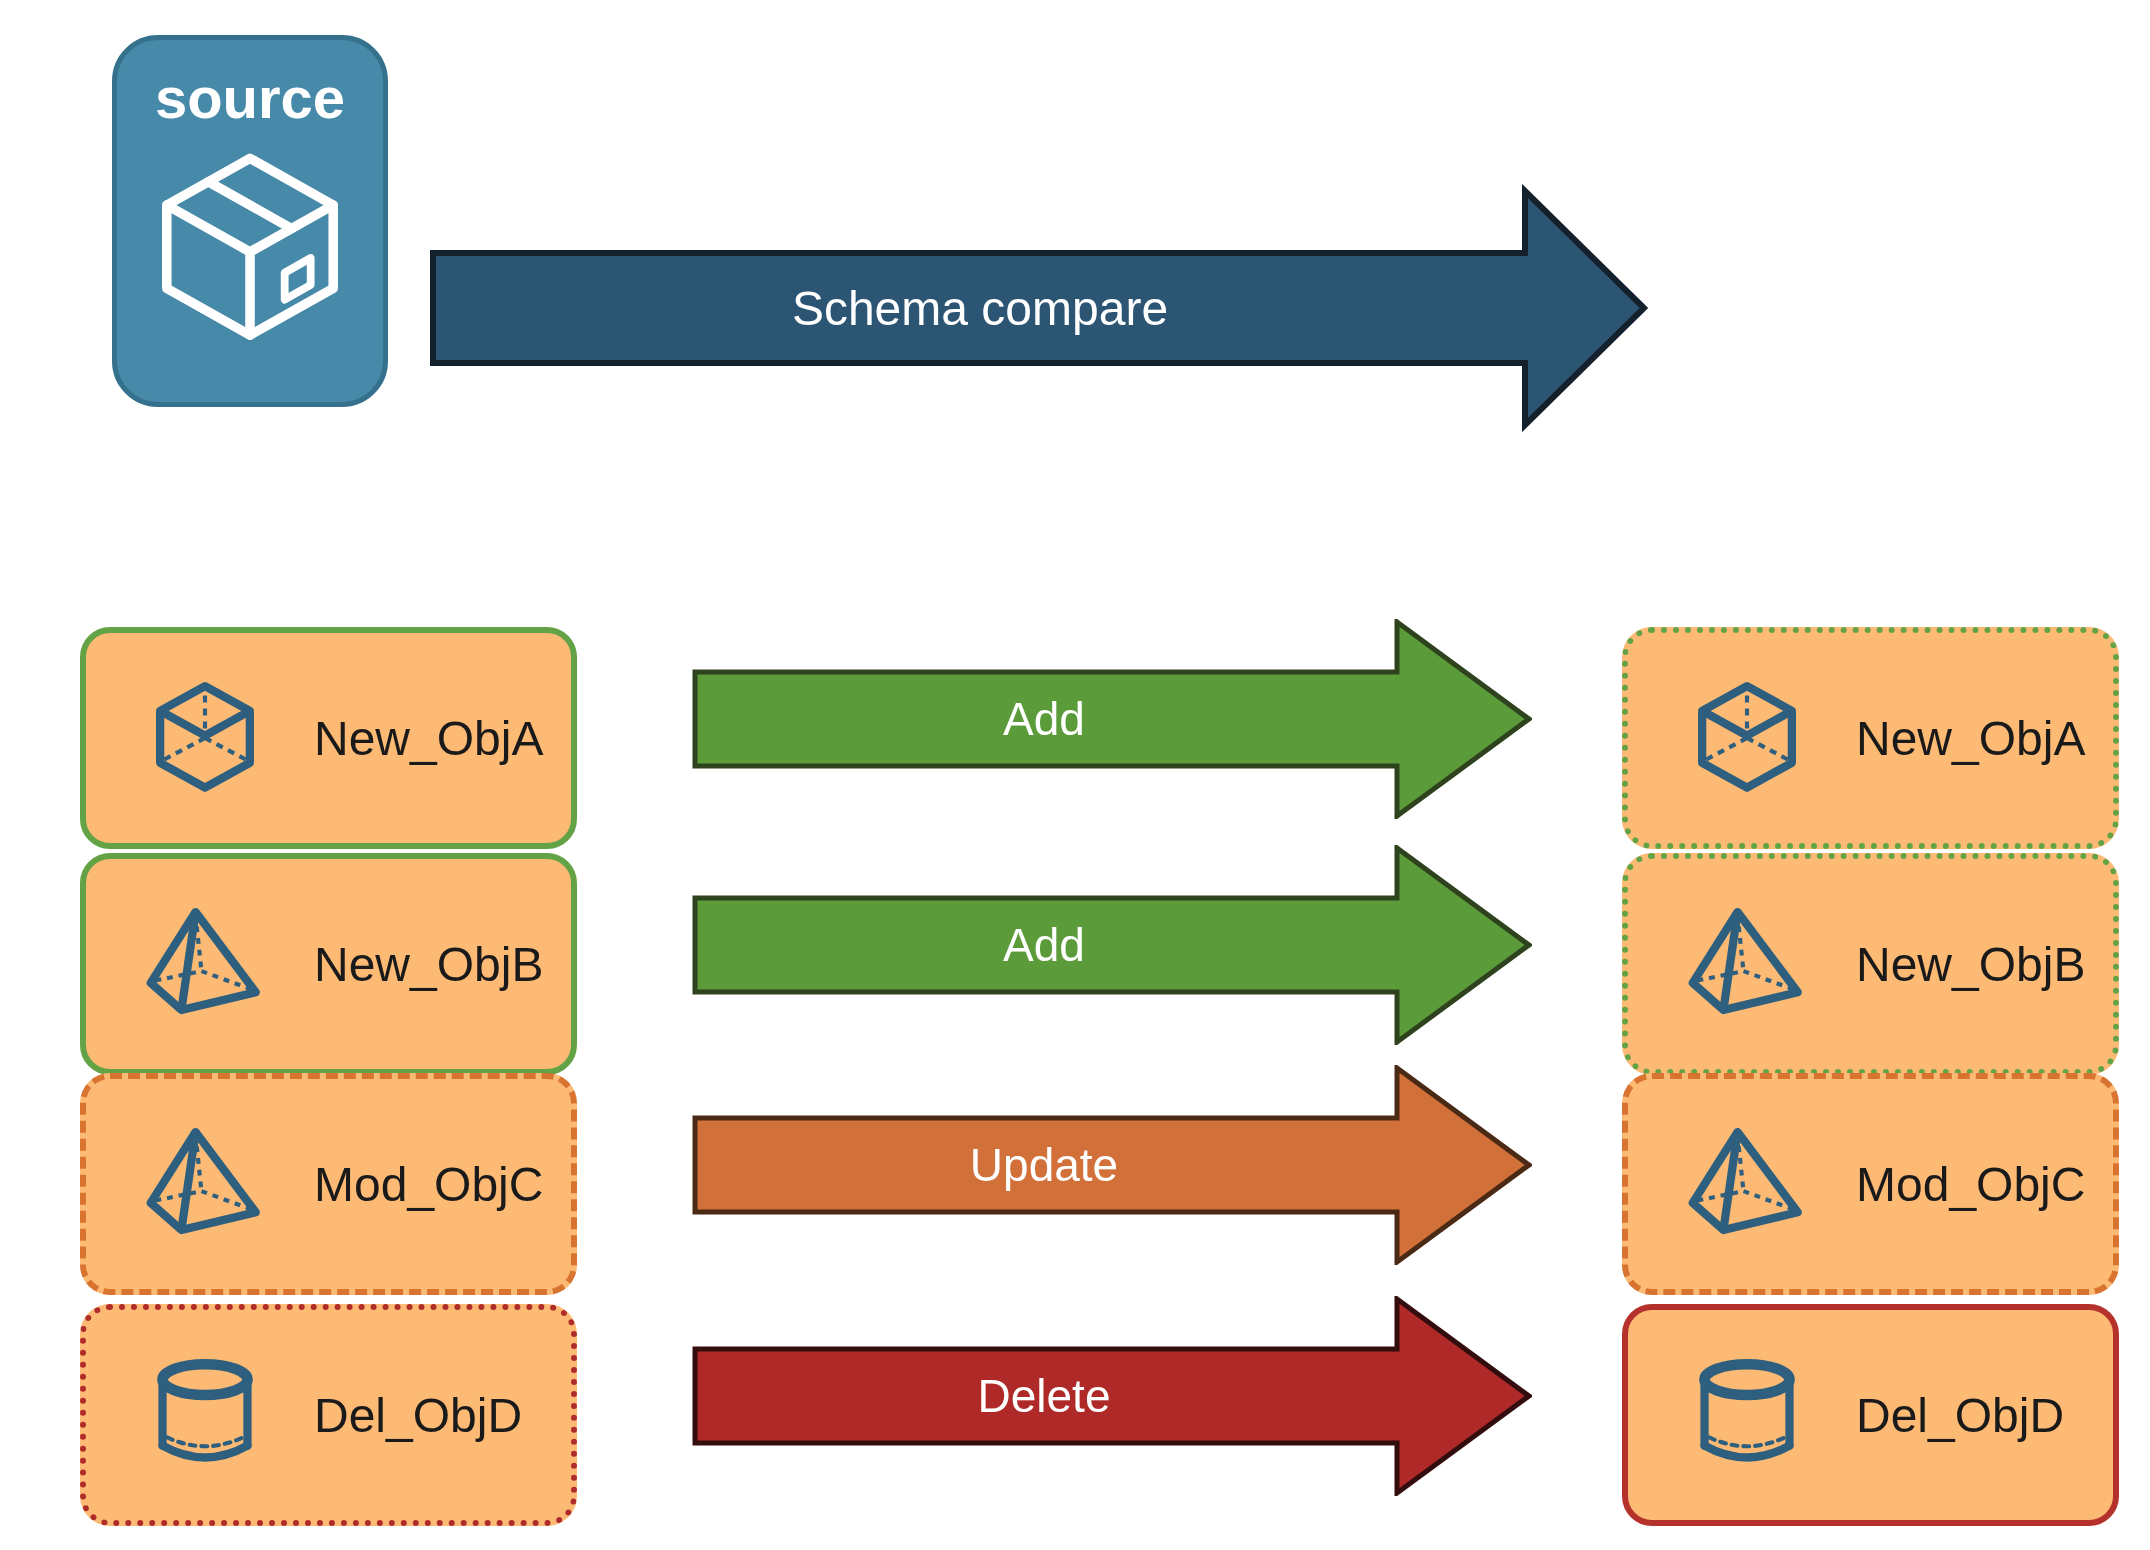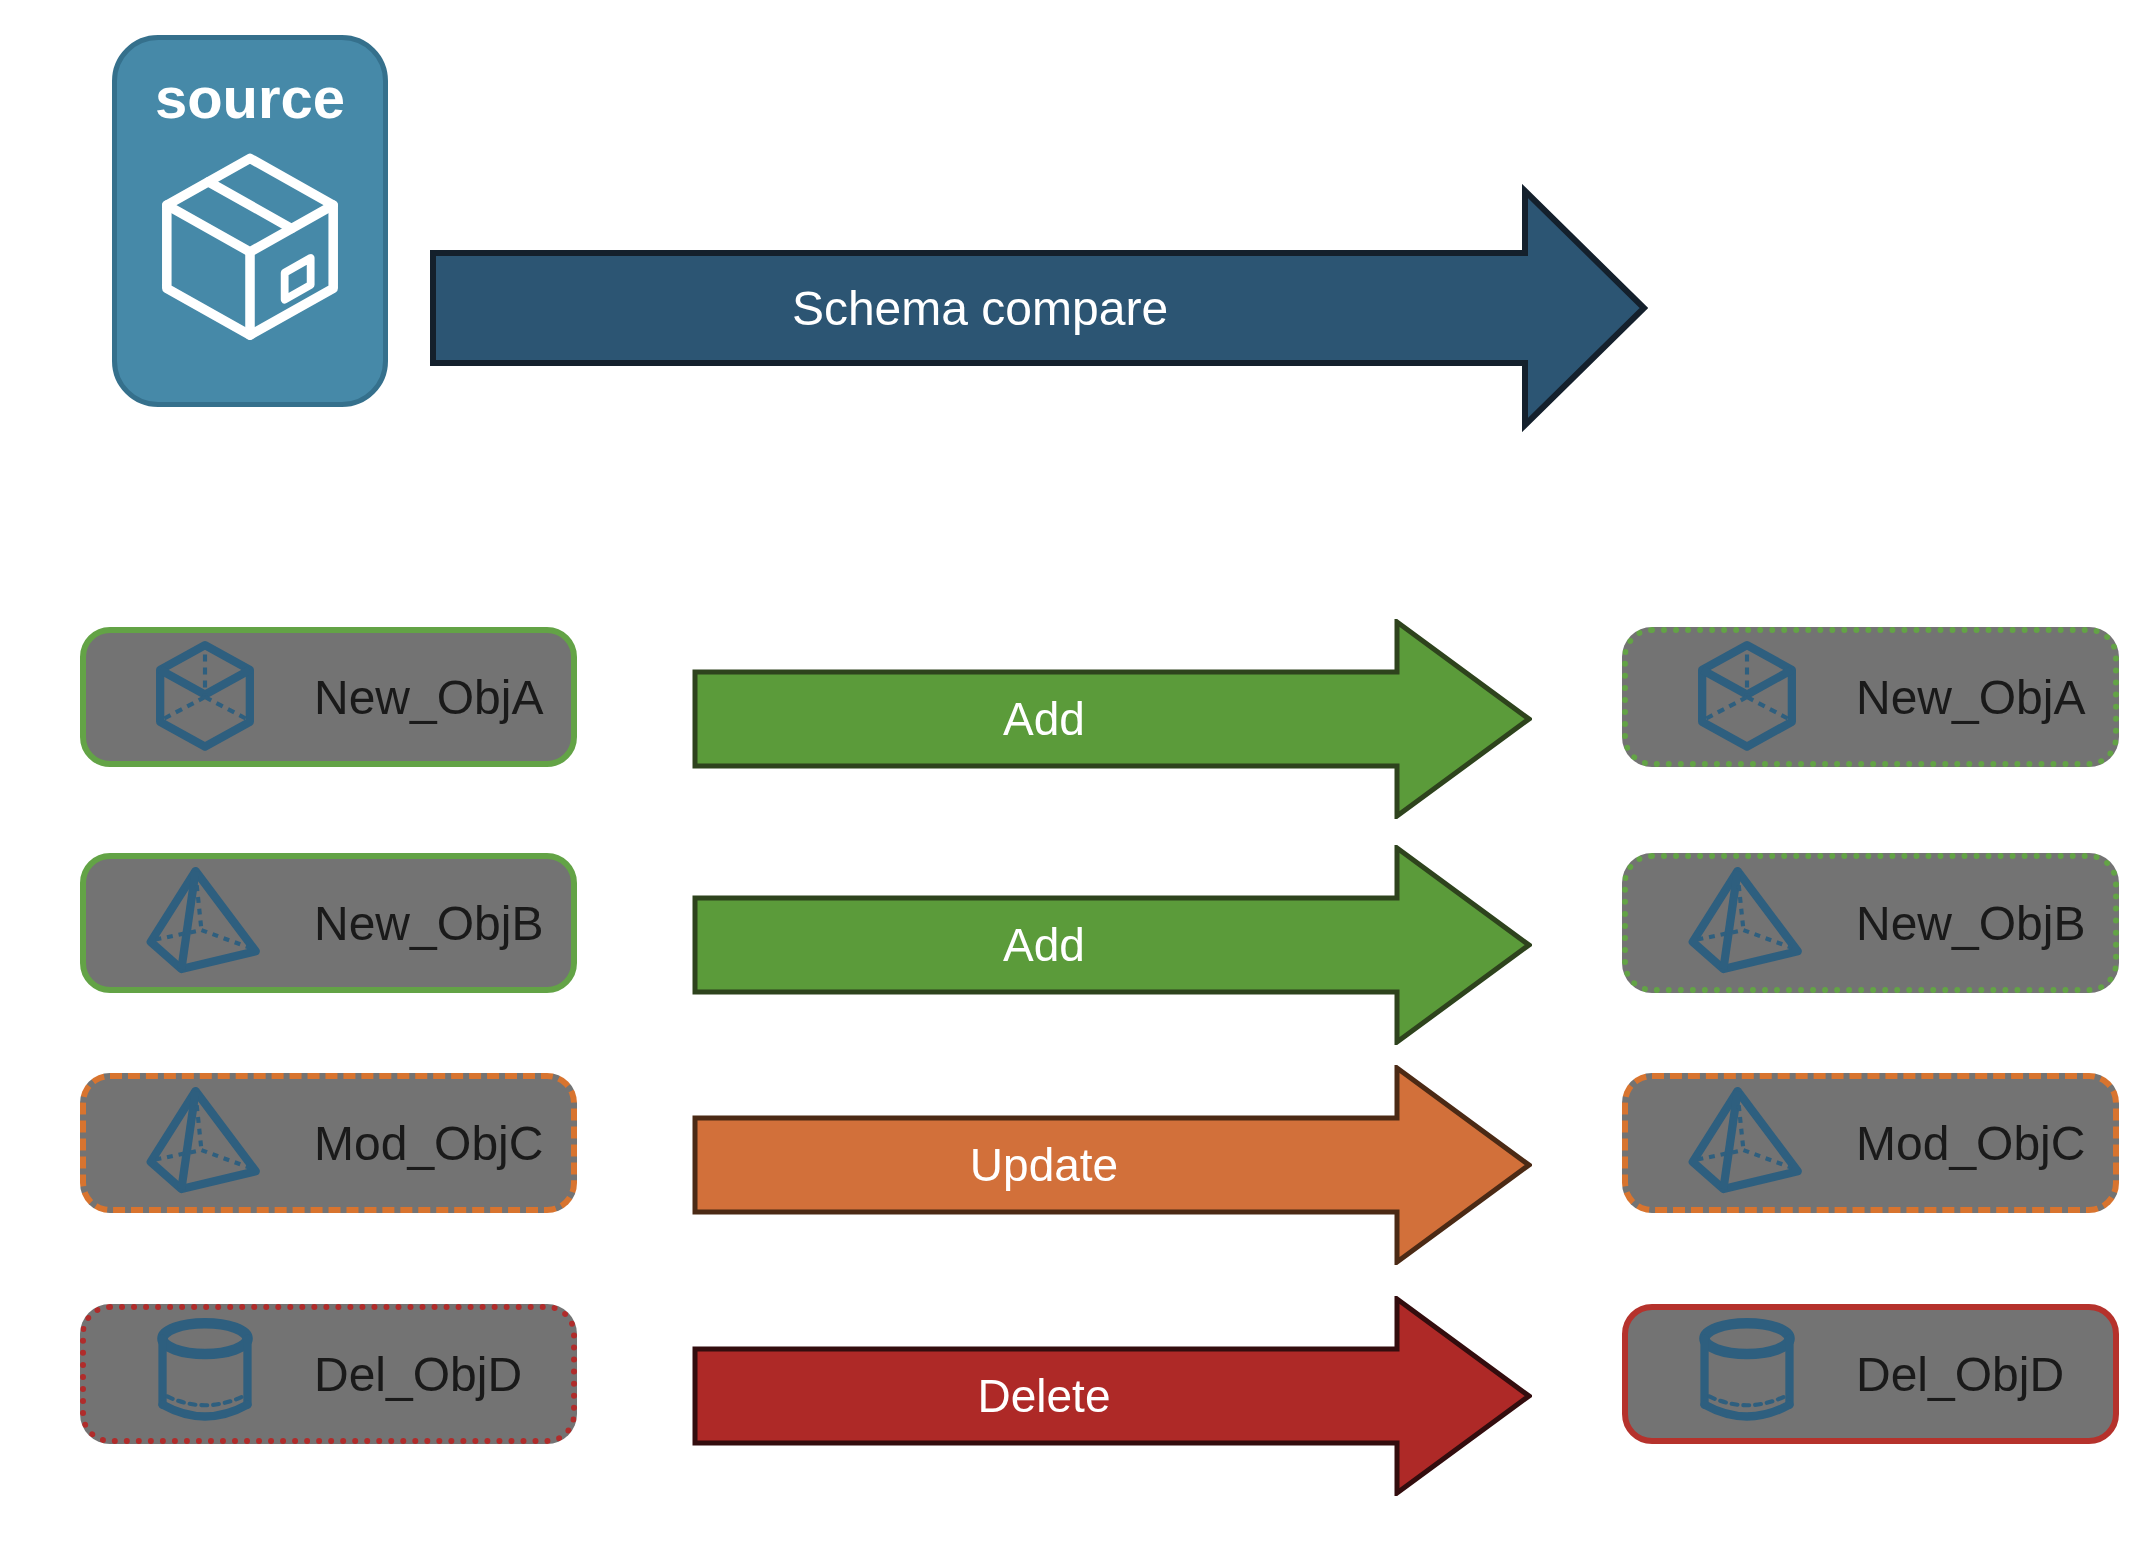--- a/index.html
+++ b/index.html
@@ -17,21 +17,21 @@
   #target-node { left:1657px; top:53px; width:382px; height:478px; }
   .node-label { color:#ffffff; font-weight:bold; font-size:58px; margin-top:24px; }
   #source-node svg.node-icon { width:208px; height:208px; margin-top:10px; }
   #target-node svg.node-icon { width:240px; height:312px; margin-top:8px; }
 
   
   .main-arrow { position:absolute; left:398px; top:184px; width:1218px; height:248px; }
 
   
   .item-box {
-    position:absolute; width:497px; height:140px; border:6px solid; background:#737373;
+    position:absolute; width:497px; height:222px; border:6px solid; background:#fdba74;
     border-radius:30px; box-sizing:border-box; display:flex; align-items:center;
     padding-left:60px; gap:50px;
   }
   .item-box.left  { left:48px; }
   .item-box.right { left:1590px; }
   .obj-icon { width:118px; height:118px; flex:none; }
   .obj-label { font-size:48px; color:#1A1A1A; white-space:nowrap; }
 
   .row-arrow { position:absolute; left:660px; width:840px; height:200px; }
 

